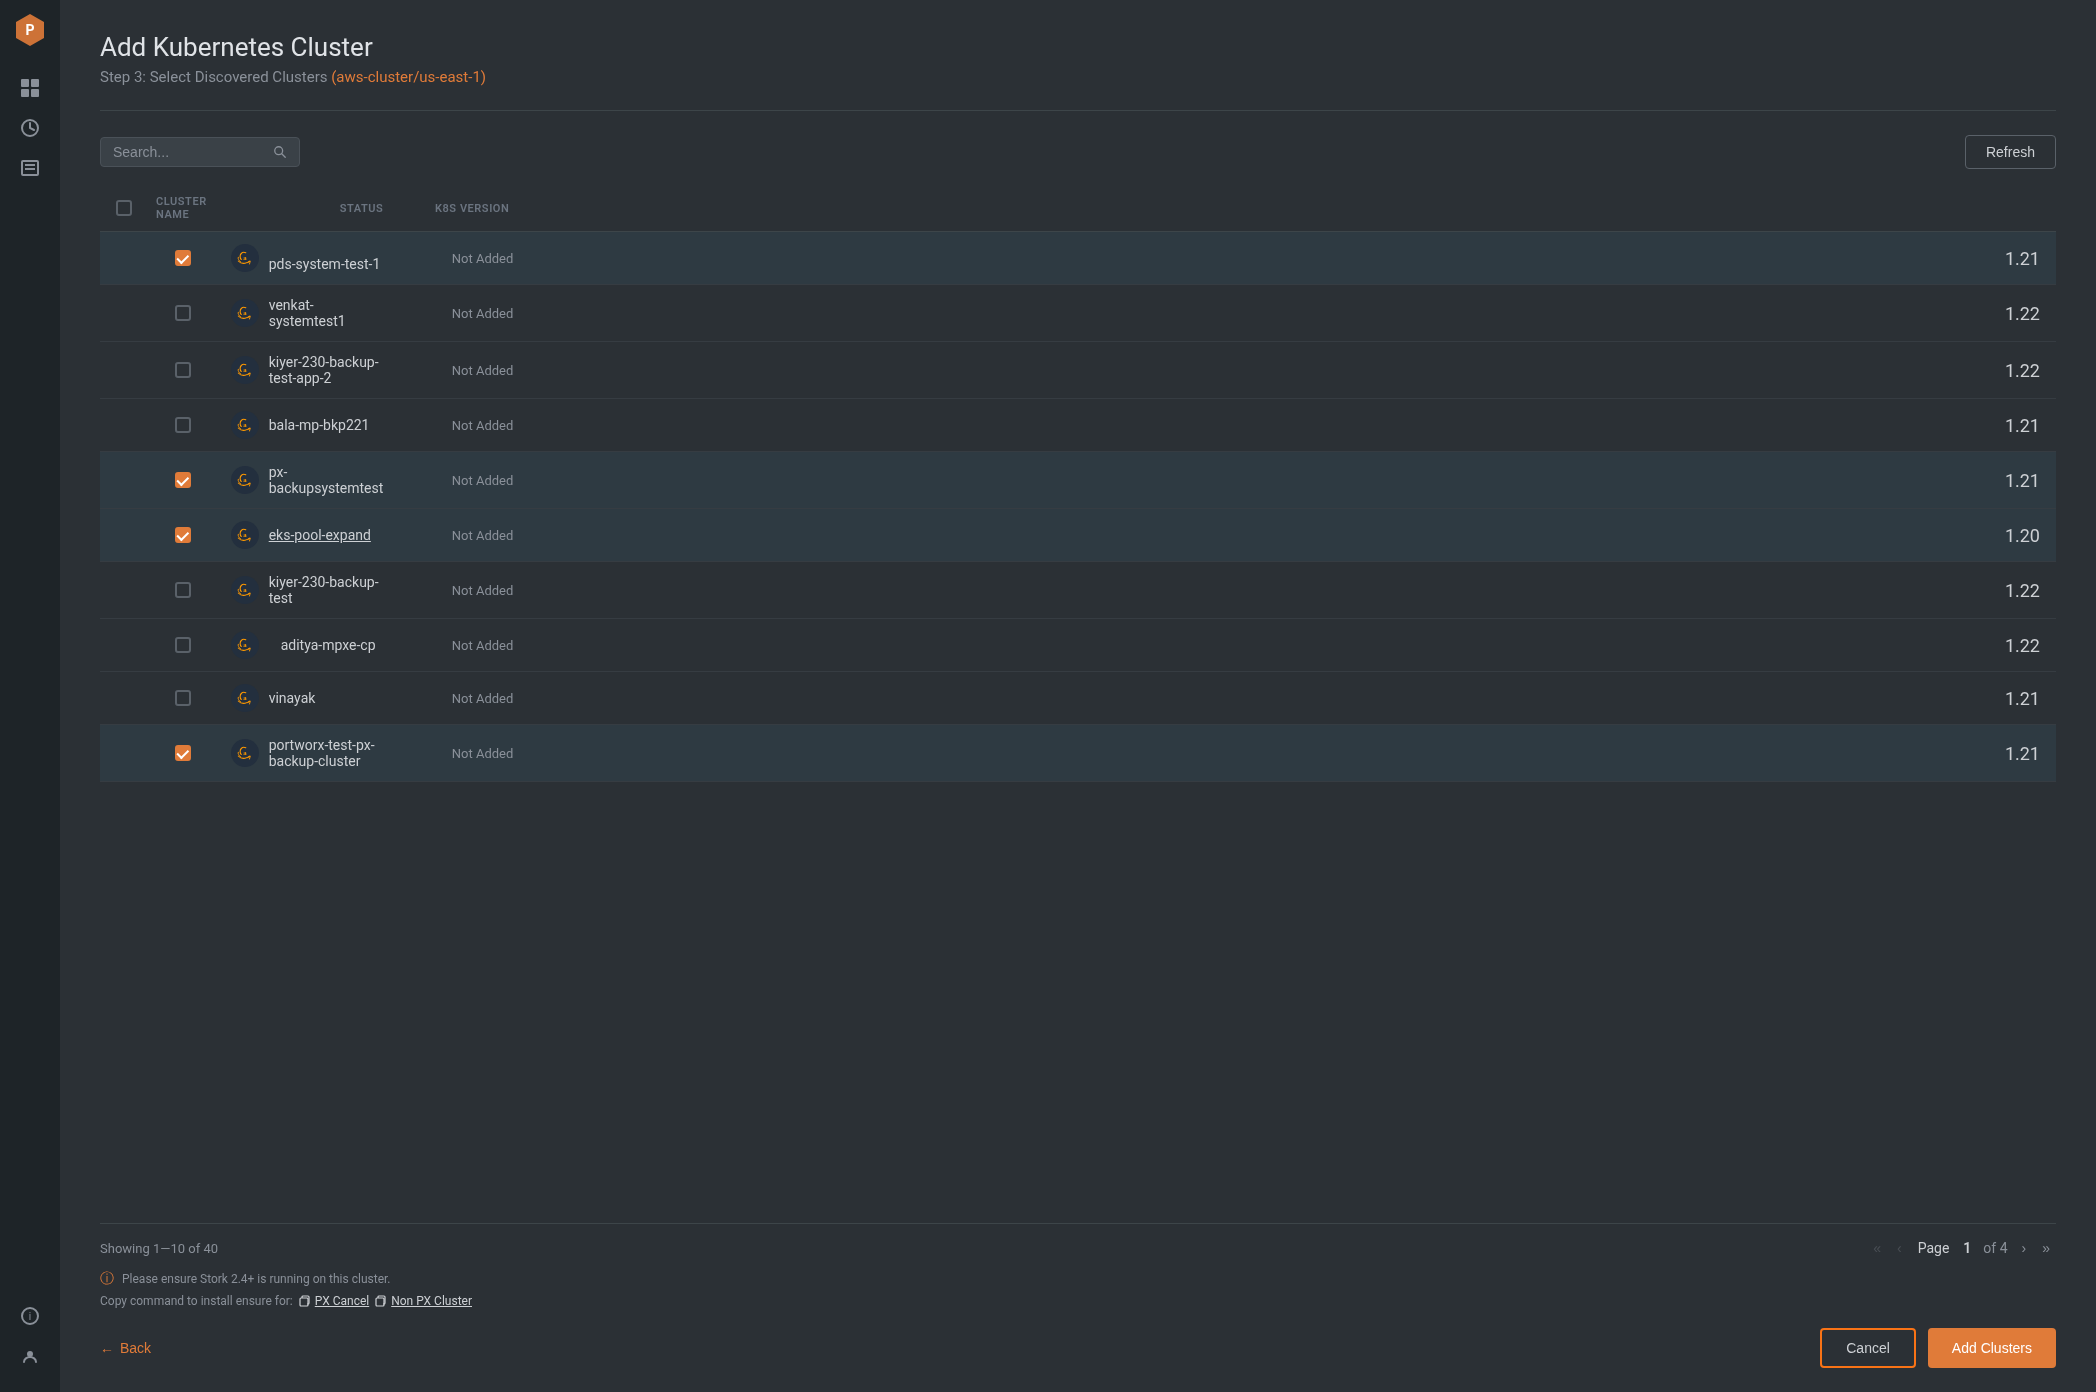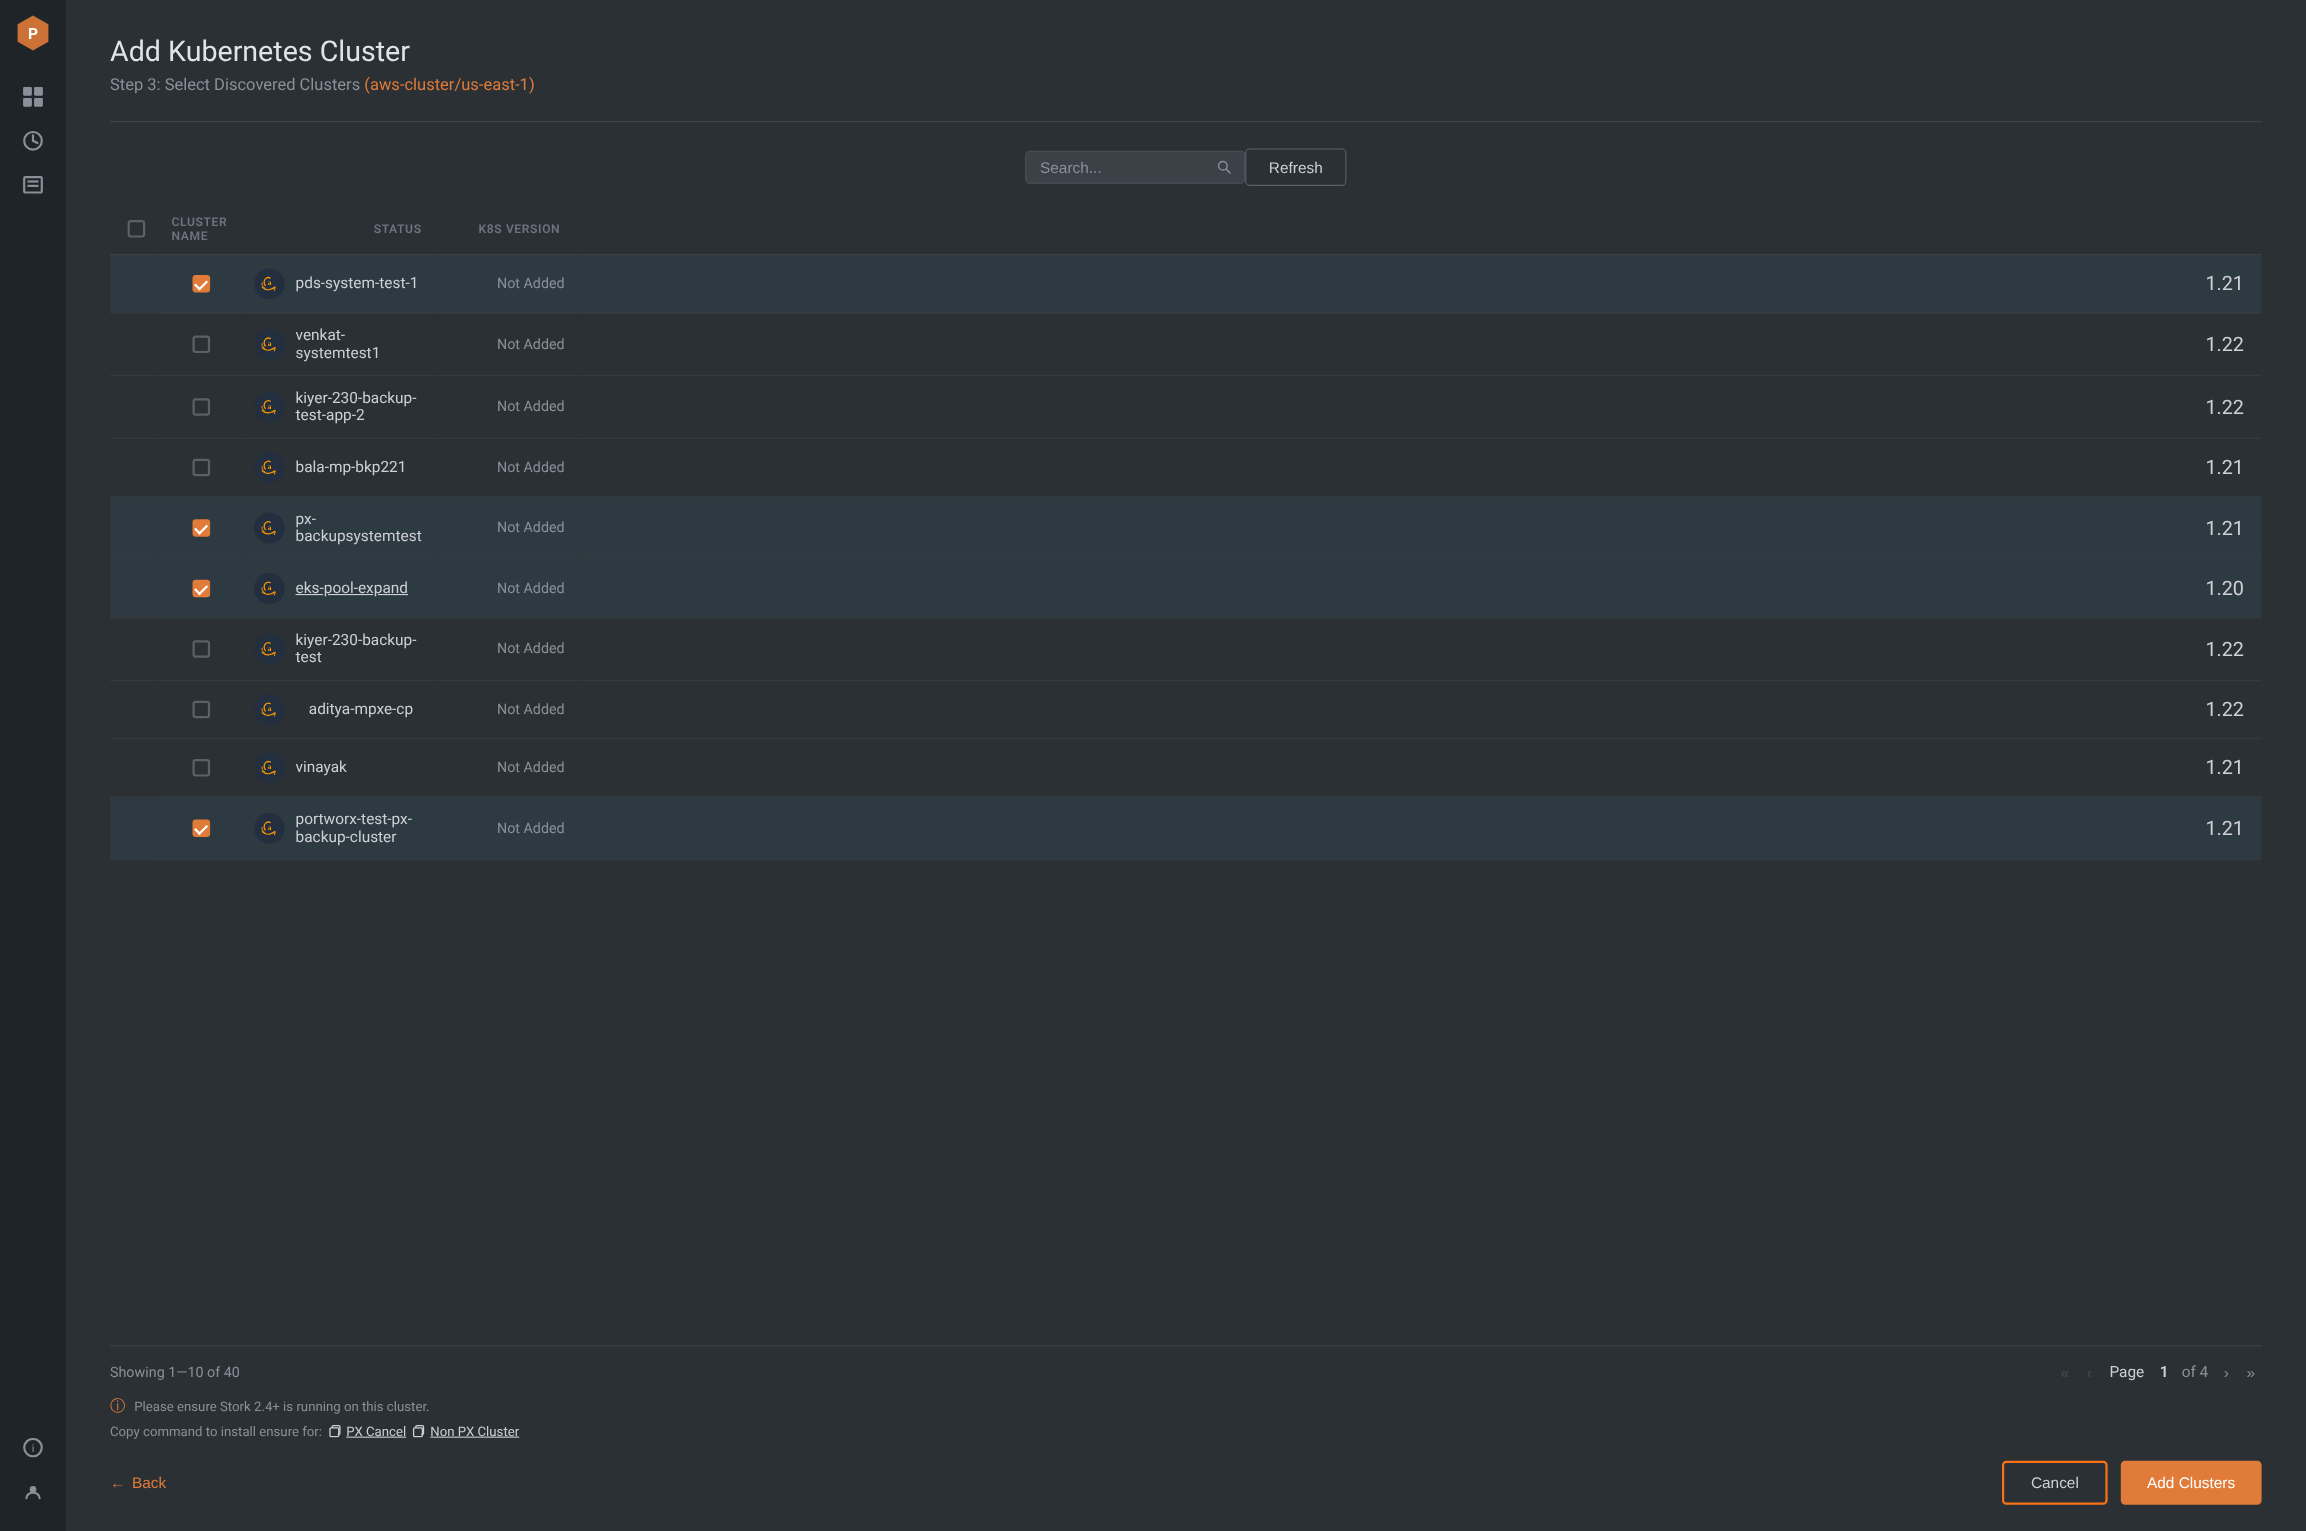--- a/index.html
+++ b/index.html
@@ -74,21 +74,21 @@
     .divider {
       border: none;
       border-top: 1px solid #3d4549;
       margin-bottom: 24px;
     }
 
     
     .toolbar {
       display: flex;
       align-items: center;
-      justify-content: center;
+      justify-content: space-between;
       margin-bottom: 16px;
     }
     .search-box {
       display: flex;
       align-items: center;
       background: #3a4147;
       border: 1px solid #4a5158;
       border-radius: 4px;
       padding: 6px 12px;
       width: 200px;
@@ -431,21 +431,21 @@
       </thead>
       <tbody id="table-body">
       <tr class="checked">
             <td style="width: 40px; padding: 0px; position: relative; overflow: visible;"></td>
             <td class="check-col">
               <div class="cb-wrap">
                 <div class="cb checked"></div>
               </div>
             </td>
             <td style="display: table-cell;">
-      <div style="display:flex;align-items:center;gap:10px;">
+      <div style="display:flex;align-items:flex-end;gap:10px;">
         <div class="aws-icon">
           <svg viewBox="0 0 24 24" fill="none" xmlns="http://www.w3.org/2000/svg">
             <path d="M7 14 C5 12 5 8 7 6 C9 4 11 4 13 5" stroke="#ff9900" stroke-width="1.5" fill="none" stroke-linecap="round"></path>
             <path d="M6 17 C4 15 2 13 3 11" stroke="#ff9900" stroke-width="1.2" fill="none" stroke-linecap="round"></path>
             <path d="M3 16 Q7 20 12 19 Q16 18 18 16" stroke="#ff9900" stroke-width="1.4" fill="none" stroke-linecap="round"></path>
             <path d="M16 18 L19 16 L18 20" stroke="#ff9900" stroke-width="1.2" fill="none" stroke-linecap="round" stroke-linejoin="round"></path>
             <text x="12" y="14" text-anchor="middle" fill="#ff9900" font-size="9" font-weight="bold" font-family="serif">a</text>
           </svg>
         </div>
         <span class="name-text">pds-system-test-1</span>

